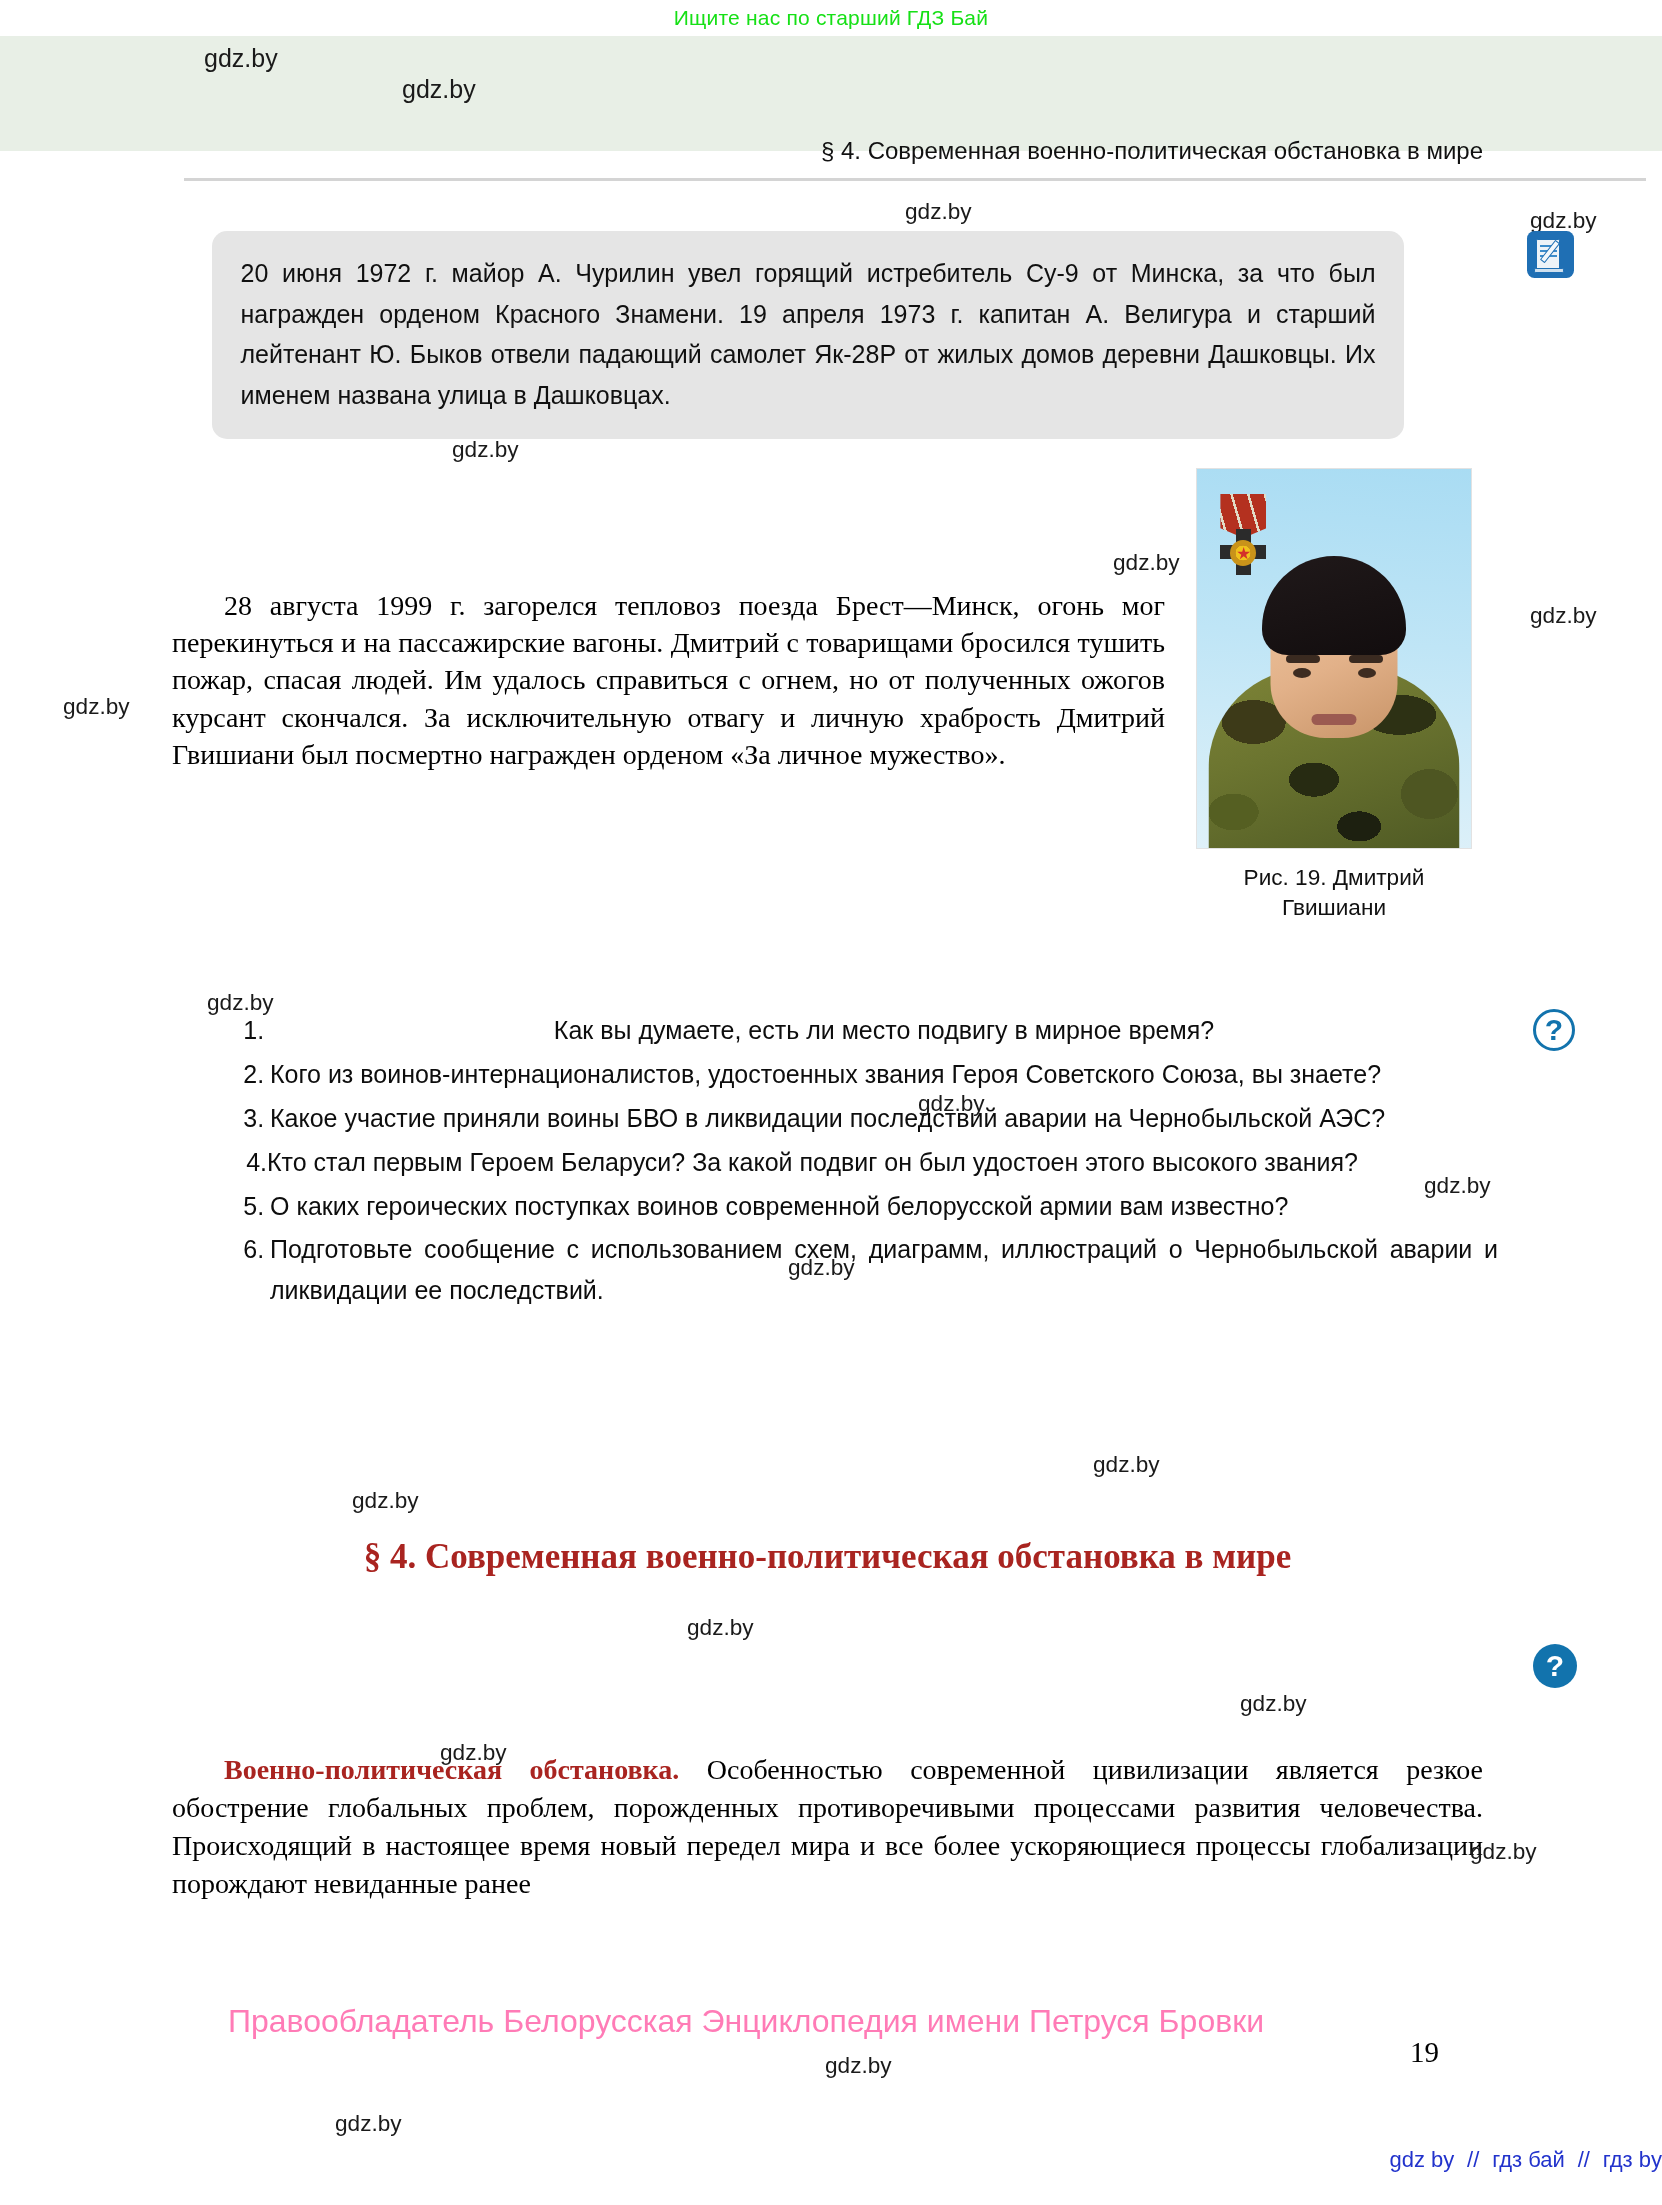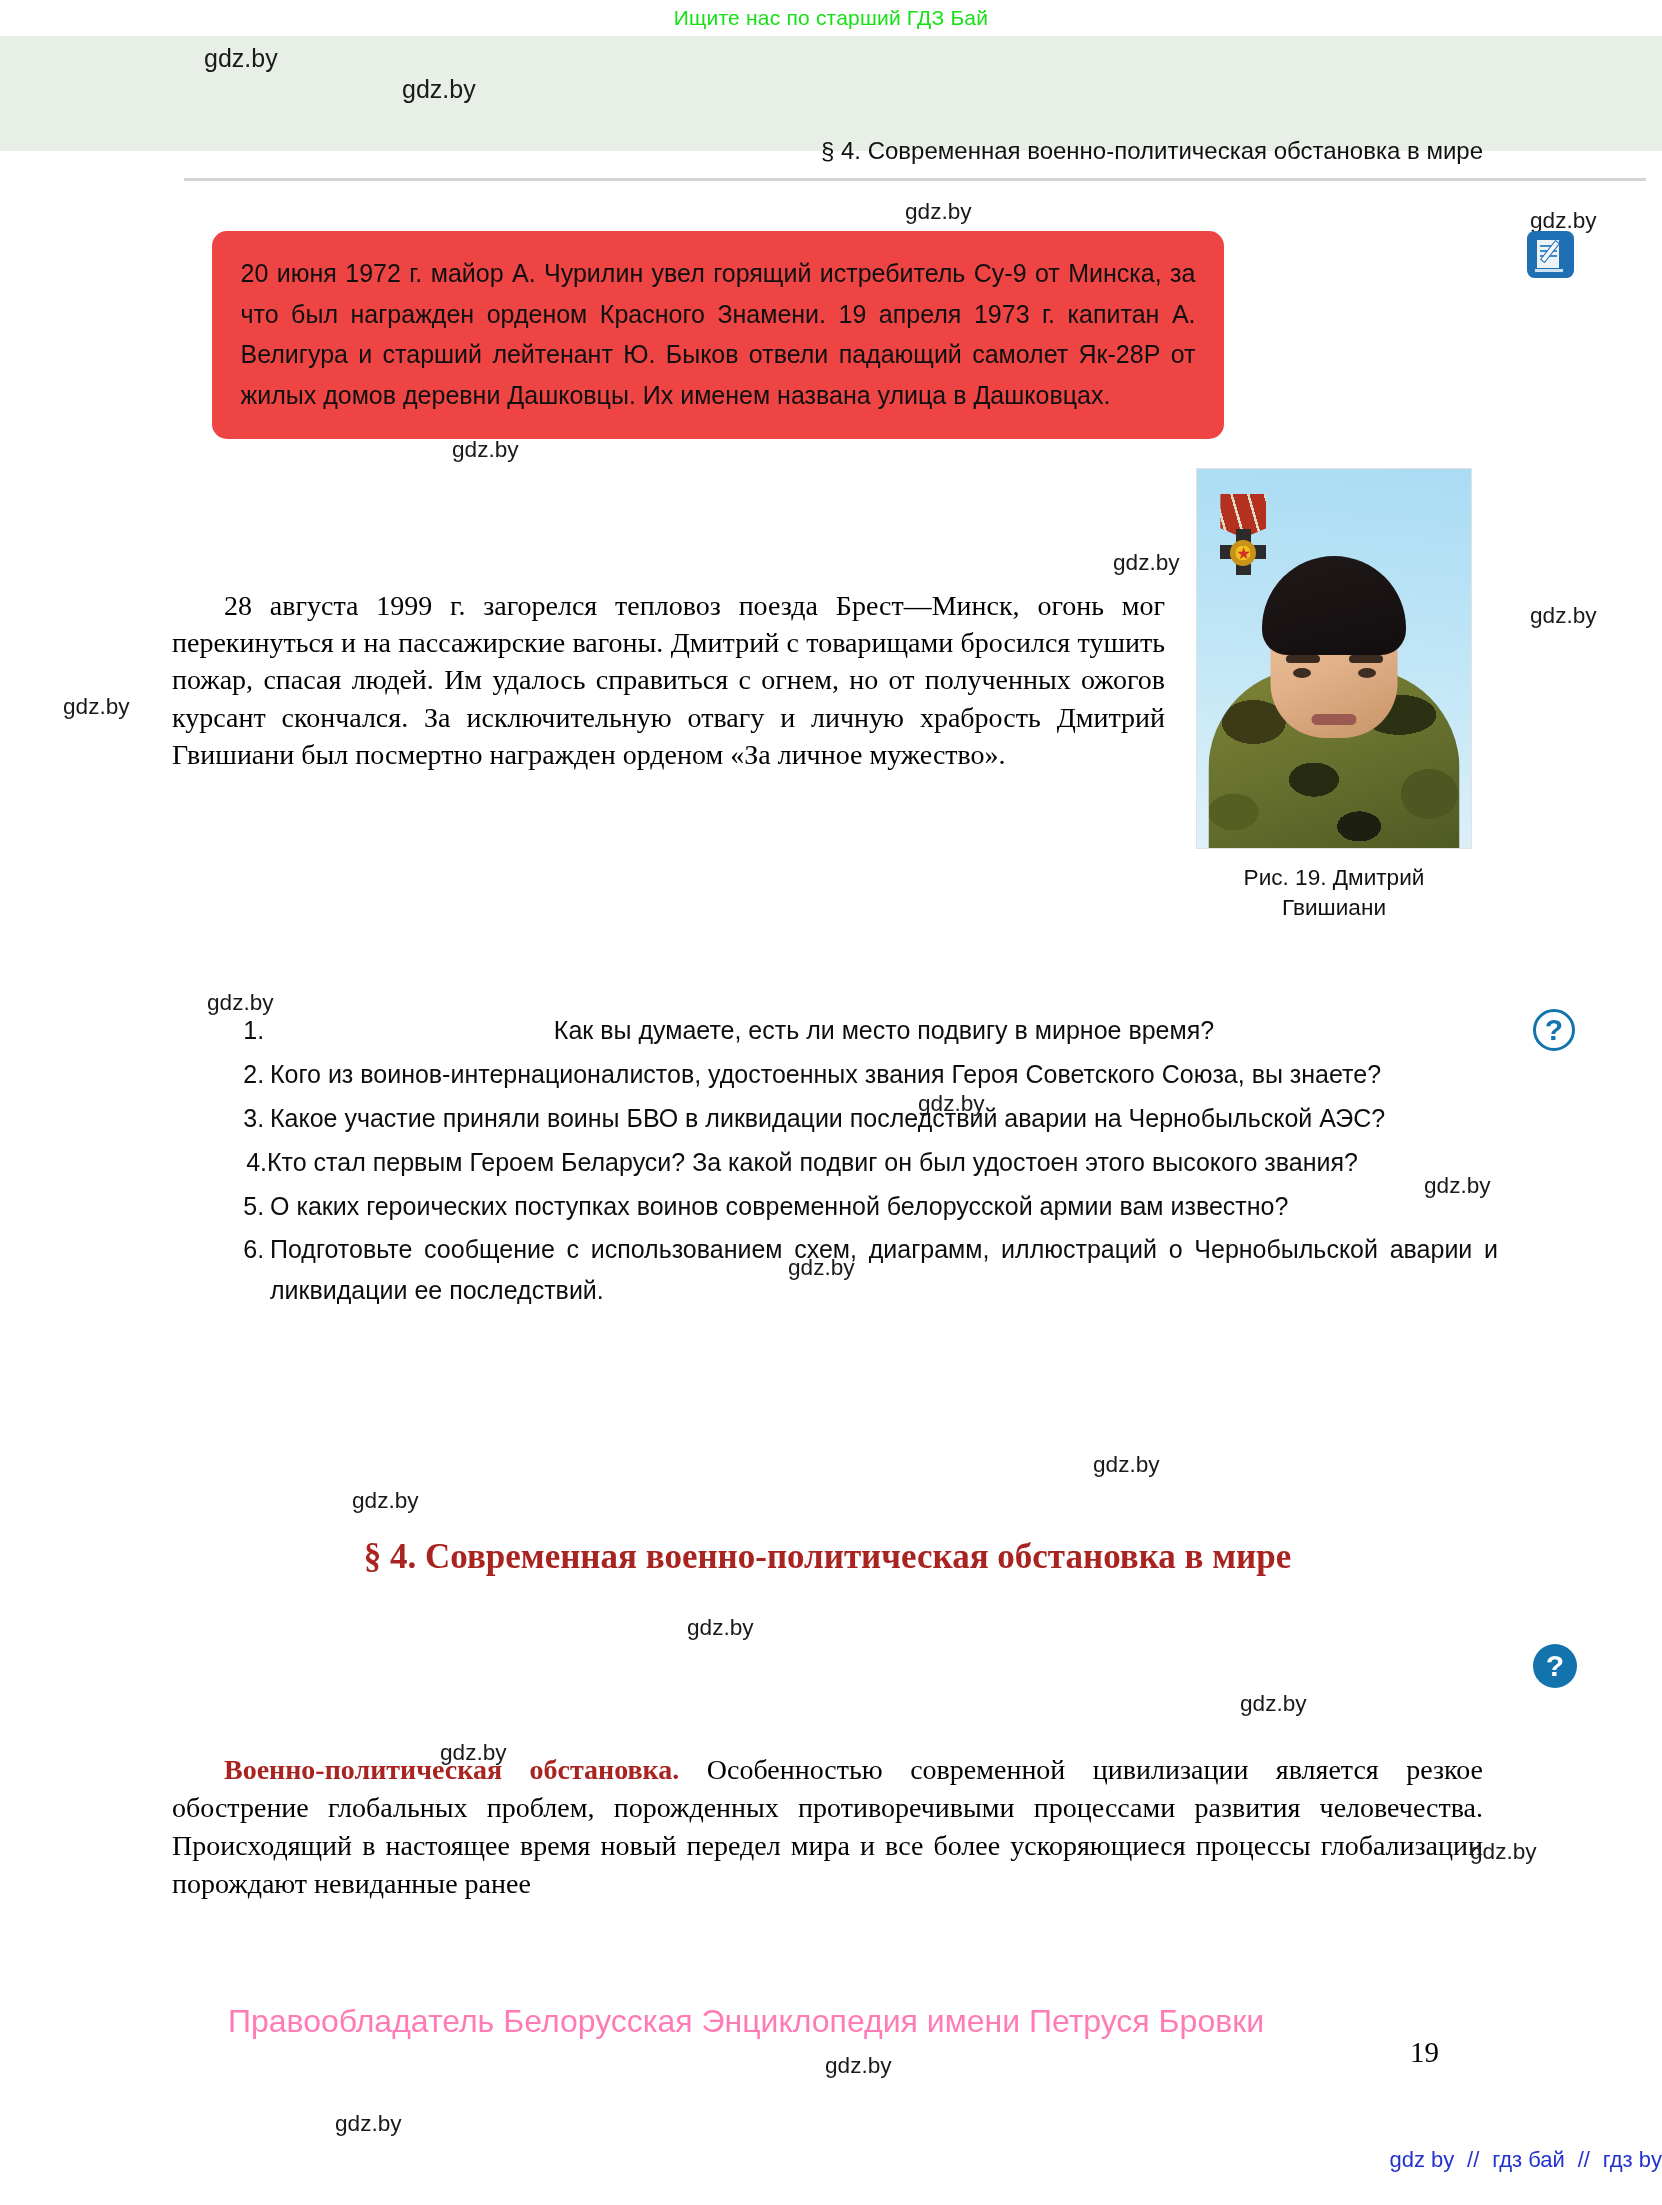--- a/index.html
+++ b/index.html
@@ -73,23 +73,23 @@
     width: 1462px;
     height: 2.5px;
     background: #d4d4d4;
   }
 
   
   .note-box {
     position: absolute;
     top: 231px;
     left: 212px;
-    width: 1012px;
+    width: 1192px;
     padding: 22px 28.5px 23.5px 28.5px;
-    background: #ef4444;
+    background: #e5e5e5;
     border-radius: 15px;
     font-family: "Liberation Sans", sans-serif;
     font-size: 25px;
     line-height: 1.62;
     color: #101010;
     text-align: justify;
     z-index: 8;
   }
 
   

